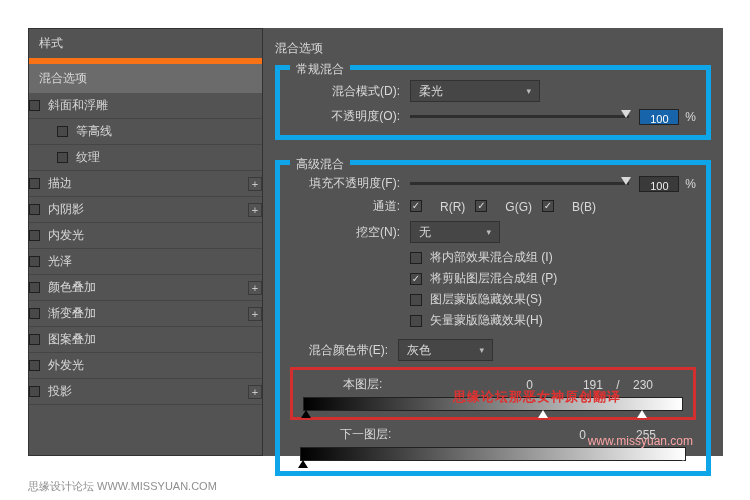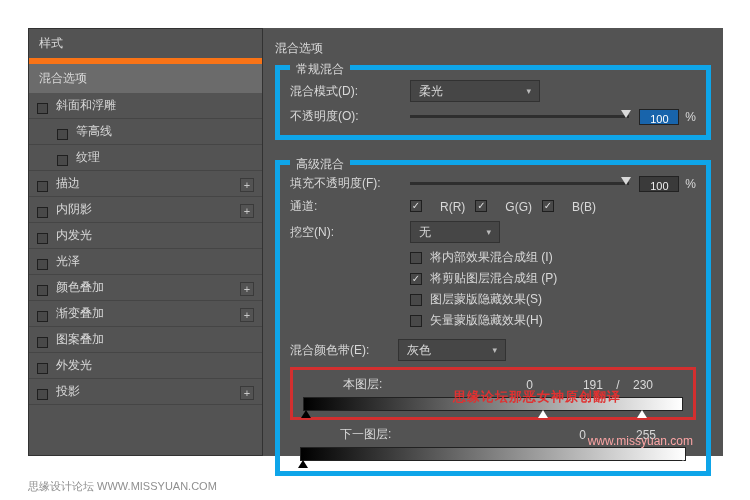--- a/index.html
+++ b/index.html
@@ -2,30 +2,30 @@
 <html><head>
 <meta charset="utf-8">
 <style>
   * { box-sizing: border-box; margin: 0; padding: 0; font-family: "Microsoft YaHei", sans-serif; }
   body { background: #fff; width: 750px; height: 500px; overflow: hidden; }
   .app { position: absolute; top: 28px; left: 28px; width: 695px; height: 428px; background: #535353; display: flex; }
   .sidebar { width: 235px; background: #535353; border: 1px solid #323232; font-size: 12px; color: #d9d9d9; }
   .sidebar-header { padding: 6px 10px; background: #535353; border-bottom: 6px solid #f97316; }
   .sidebar-selected { background: #6b6b6b; padding: 6px 10px; }
   .sidebar ul { list-style: none; }
-  .sidebar li { display: flex; align-items: flex-end; padding: 4px 8px; border-bottom: 1px solid #454545; }
+  .sidebar li { display: flex; align-items: center; padding: 4px 0; border-bottom: 1px solid #454545; }
   .sidebar li.indent { padding-left: 28px; }
   .cb { width: 11px; height: 11px; border: 1px solid #1f1f1f; background: #494949; margin-right: 8px; display: inline-block; }
   .plus-btn { margin-left: auto; width: 14px; height: 14px; border: 1px solid #3a3a3a; color: #c8c8c8; font-size: 11px; line-height: 12px; text-align: center; }
   .main { flex: 1; background: #535353; padding: 8px 12px; color: #d9d9d9; font-size: 12px; position: relative; }
   .section-title { margin: 4px 0 8px; }
   .group { border: 5px solid #0ea5e9; padding: 4px 10px; margin-bottom: 20px; position: relative; }
   .group-label { position: absolute; top: -9px; left: 10px; background: #535353; padding: 0 6px; font-size: 12px; }
   .row { display: flex; align-items: center; margin: 6px 0; }
-  .label { width: 110px; margin-right: 10px; color: #d9d9d9; }
+  .label { width: 110px; text-align: right; margin-right: 10px; color: #d9d9d9; }
   .dropdown { background: #464646; border: 1px solid #323232; color: #d9d9d9; height: 22px; display: flex; align-items: center; padding: 0 8px; gap: 6px; }
   .chev { margin-left: auto; font-size: 9px; color: #bbb; }
   .slider { flex: 1; height: 3px; background: #2e2e2e; position: relative; margin-right: 10px; }
   .slider-thumb { position: absolute; top: -5px; width: 0; height: 0; border-left: 5px solid transparent; border-right: 5px solid transparent; border-top: 8px solid #d9d9d9; }
   .num-input { width: 40px; height: 16px; background: #3a3a3a; border: 1px solid #222; color: #eee; font-size: 11px; text-align: center; line-height: 18px; }
   .num-input.hl { background: #1864ab; color: #fff; }
   .pct { margin-left: 6px; }
   .chk-row { display: flex; align-items: center; margin-left: 120px; margin-bottom: 4px; }
   .chk { width: 12px; height: 12px; border: 1px solid #1f1f1f; background: #494949; margin-right: 8px; display: inline-flex; align-items: center; justify-content: center; font-size: 10px; color: #ccc; }
   .chk.on::before { content: "✓"; color: #ddd; font-size: 10px; }
@@ -170,21 +170,21 @@
             <span>图层蒙版隐藏效果(S)</span>
           </div>
           <div class="chk-row">
             <span class="chk"></span>
             <span>矢量蒙版隐藏效果(H)</span>
           </div>
         </div>
 
       <div class="row" style="margin-top:10px">
         <span class="label" style="width:98px">混合颜色带(E):</span>
-        <div class="dropdown" style="width:108px">
+        <div class="dropdown" style="width:95px">
           <span>灰色</span>
           <span class="chev">▾</span>
         </div>
       </div>
 
       <div class="red-box">
         <div class="blend-row-label">
           <span style="margin-left:40px">本图层:</span>
           <div class="blend-vals">
             <span>0</span>

